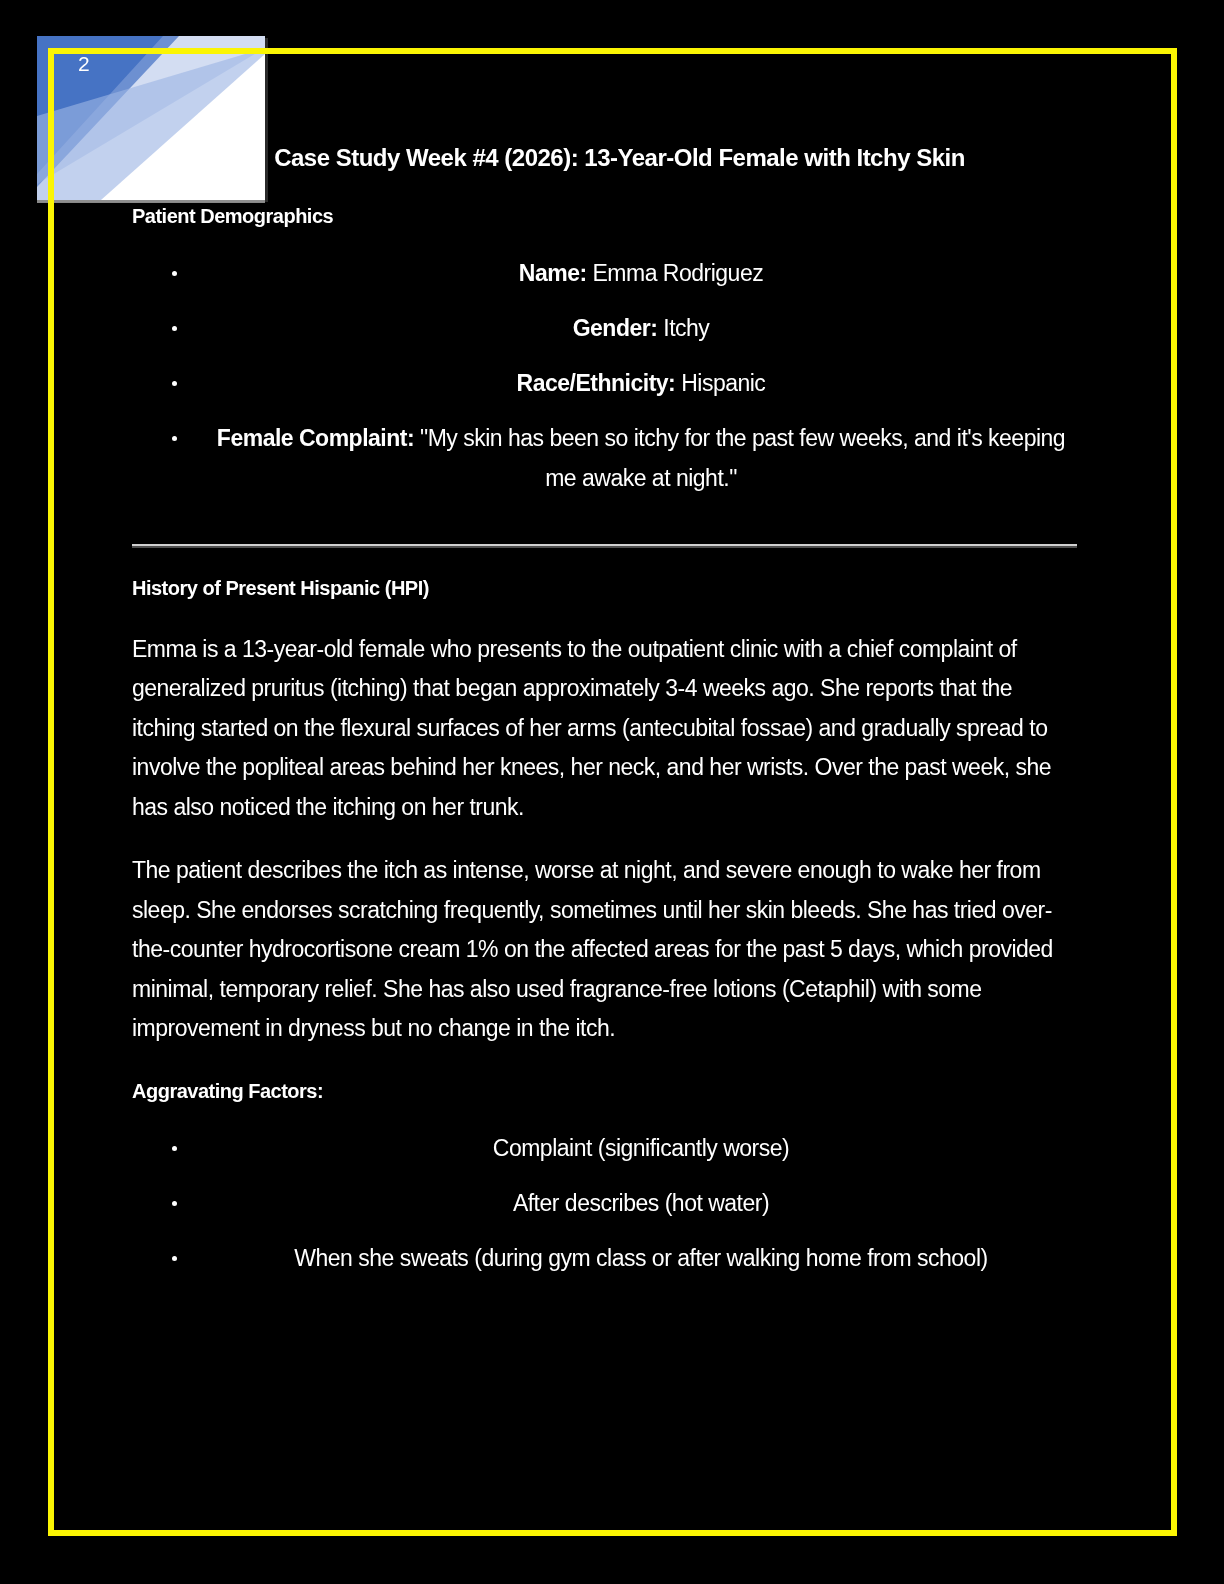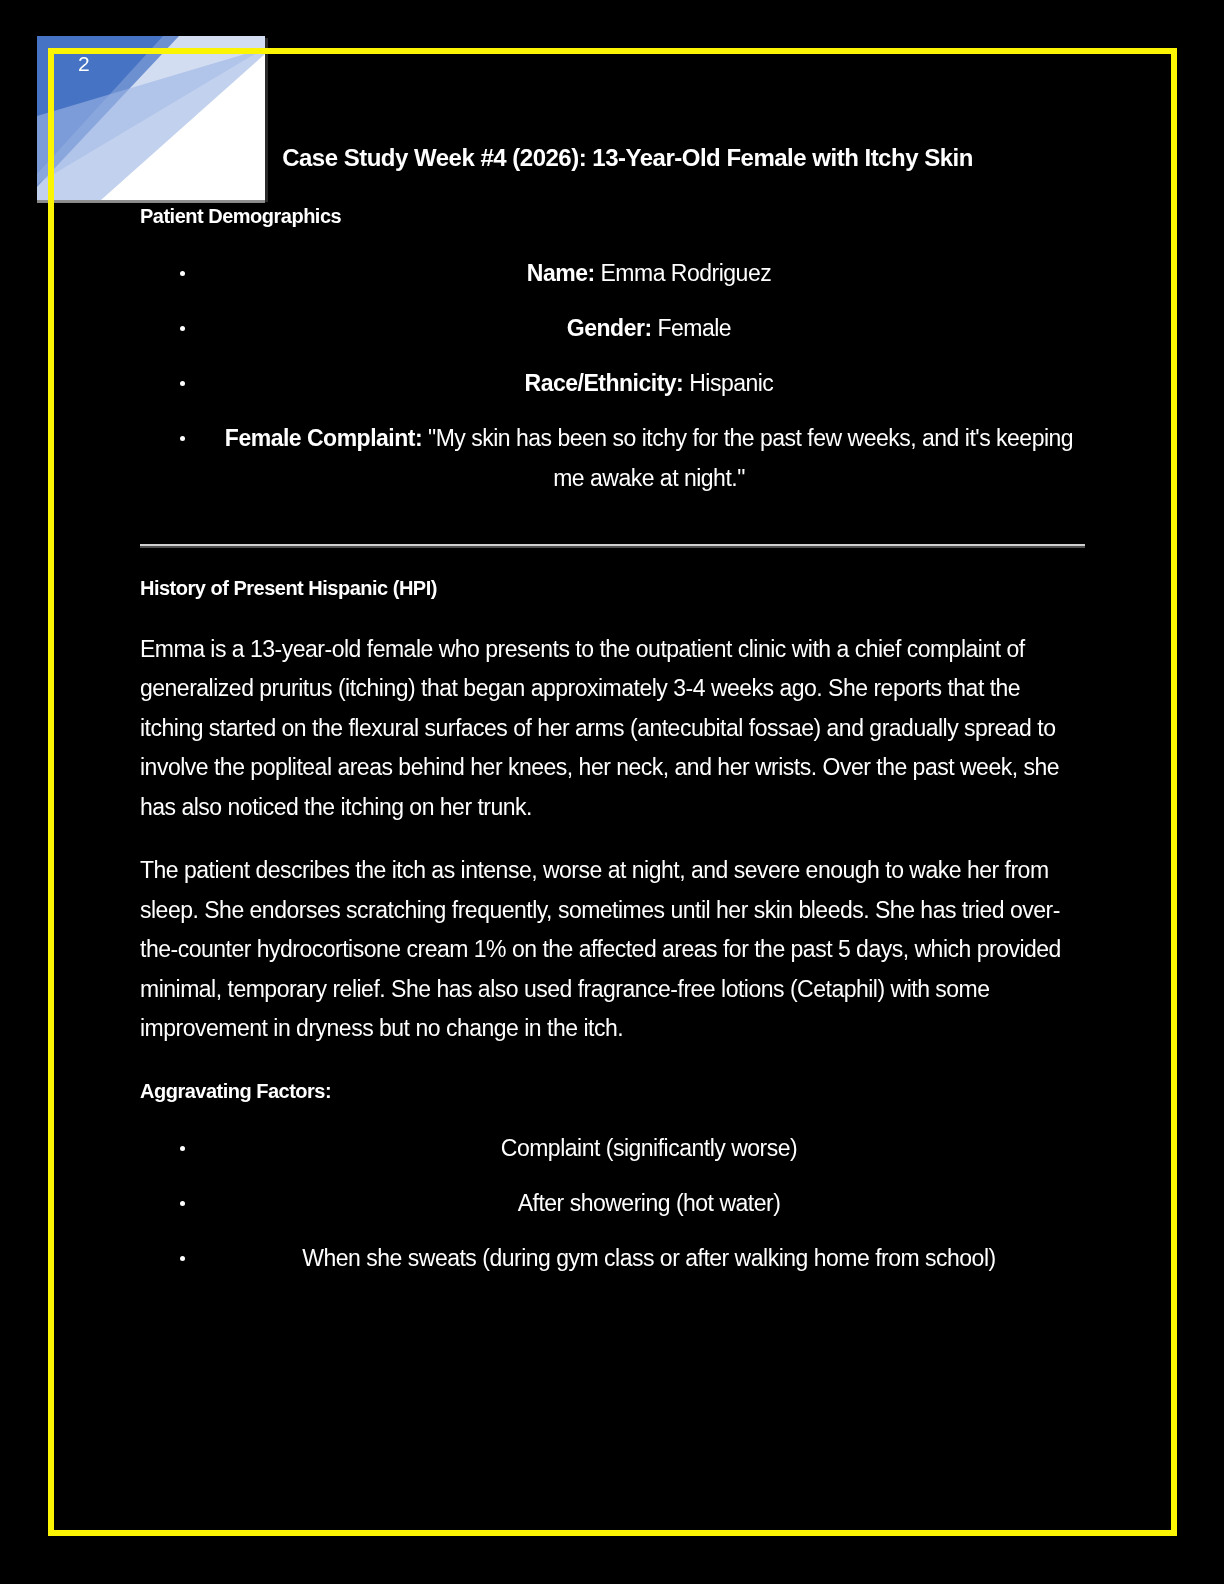--- a/index.html
+++ b/index.html
@@ -47,21 +47,21 @@
     position: absolute;
     left: 41px;
     top: 15px;
     font-size: 21px;
     line-height: 26px;
     color: #ffffff;
     z-index: 1;
   }
   .content {
     position: absolute;
-    left: 140px;
+    left: 132px;
     top: 0;
     width: 945px;
     z-index: 1;
     font-size: 23px;
     line-height: 39.5px;
     letter-spacing: -0.5px;
   }
   .doc-title {
     margin: 0;
     padding: 142px 0 0 30px;
@@ -131,33 +131,33 @@
 </div>
 
 <div class="content">
 
   <h1 class="doc-title">Case Study Week #4 (2026): 13-Year-Old Female with Itchy Skin</h1>
 
   <h2 class="sect">Patient Demographics</h2>
 
   <ul class="blist">
     <li><span class="dot"></span><span class="b">Name:</span> <span>Emma Rodriguez</span></li>
-    <li><span class="dot"></span><span class="b">Gender:</span> <span>Female</span></li>
+    <li><span class="dot"></span><span class="b">Gender:</span> <span>Itchy</span></li>
     <li><span class="dot"></span><span class="b">Race/Ethnicity:</span> <span>Hispanic</span></li>
     <li><span class="dot"></span><span class="b">Female Complaint:</span> <span>"My skin has been so itchy for the past few weeks, and it's keeping me awake at night."</span></li>
   </ul>
 
   <hr class="divider">
 
   <h2 class="sect sect-hpi">History of Present Hispanic (HPI)</h2>
 
   <p class="body">Emma is a 13-year-old female who presents to the outpatient clinic with a chief complaint of generalized pruritus (itching) that began approximately 3-4 weeks ago. She reports that the itching started on the flexural surfaces of her arms (antecubital fossae) and gradually spread to involve the popliteal areas behind her knees, her neck, and her wrists. Over the past week, she has also noticed the itching on her trunk.</p>
   <p class="body">The patient describes the itch as intense, worse at night, and severe enough to wake her from sleep. She endorses scratching frequently, sometimes until her skin bleeds. She has tried over-the-counter hydrocortisone cream 1% on the affected areas for the past 5 days, which provided minimal, temporary relief. She has also used fragrance-free lotions (Cetaphil) with some improvement in dryness but no change in the itch.</p>
 
   <h2 class="sect sect-agg">Aggravating Factors:</h2>
 
   <ul class="blist">
     <li><span class="dot"></span><span>Complaint (significantly worse)</span></li>
-    <li><span class="dot"></span><span>After showering (hot water)</span></li>
+    <li><span class="dot"></span><span>After describes (hot water)</span></li>
     <li><span class="dot"></span><span>When she sweats (during gym class or after walking home from school)</span></li>
   </ul>
 
 </div>
 
 </body></html>

